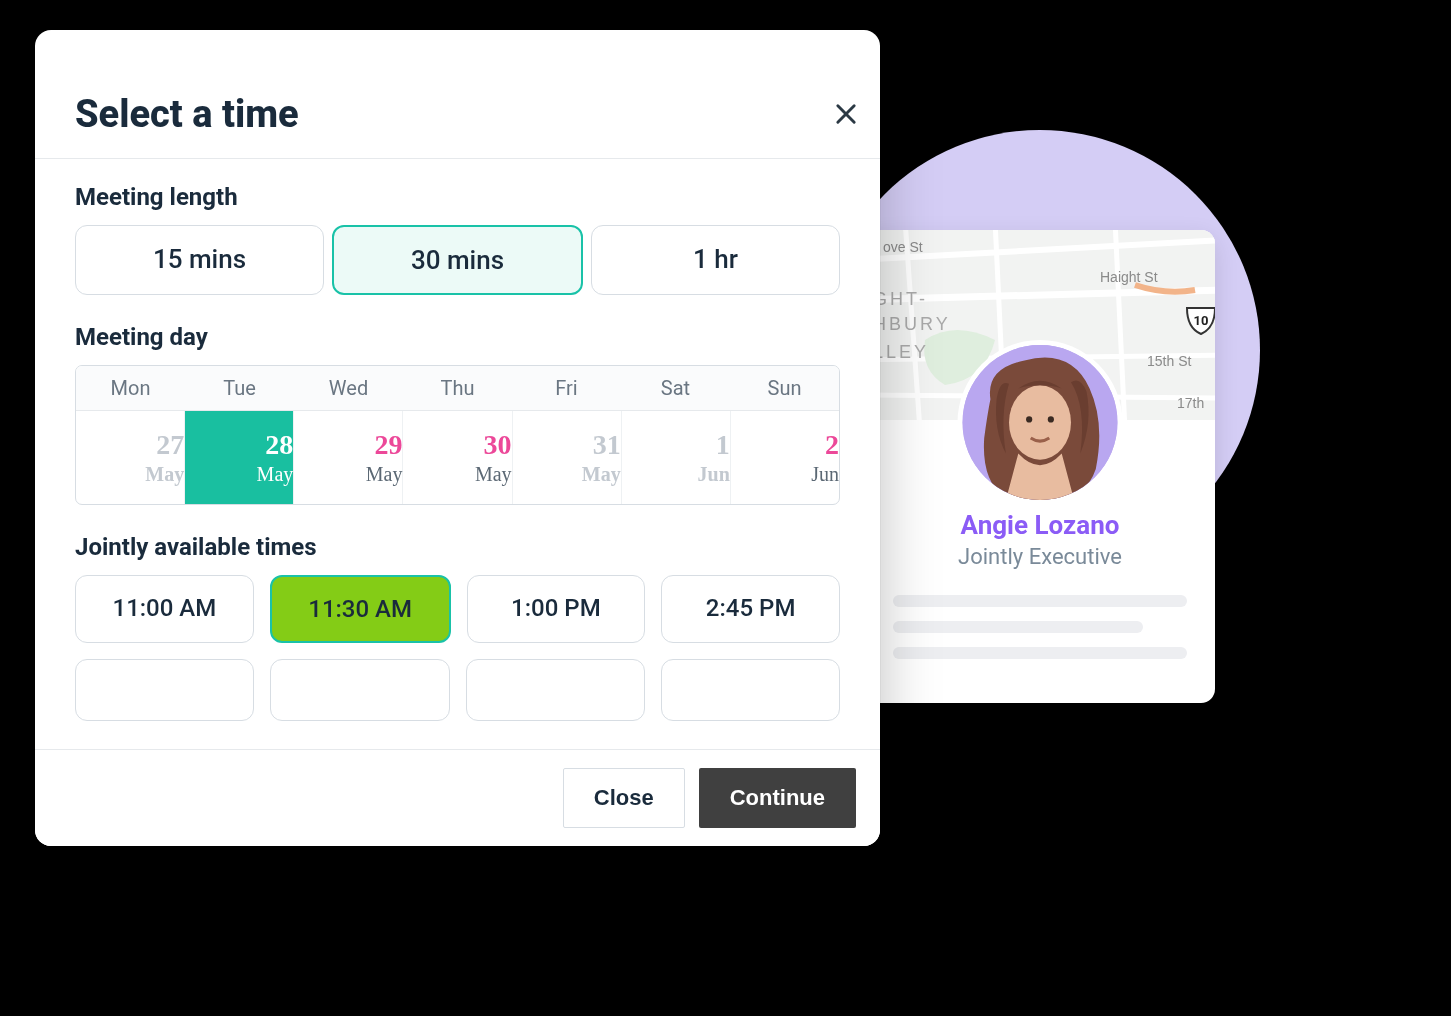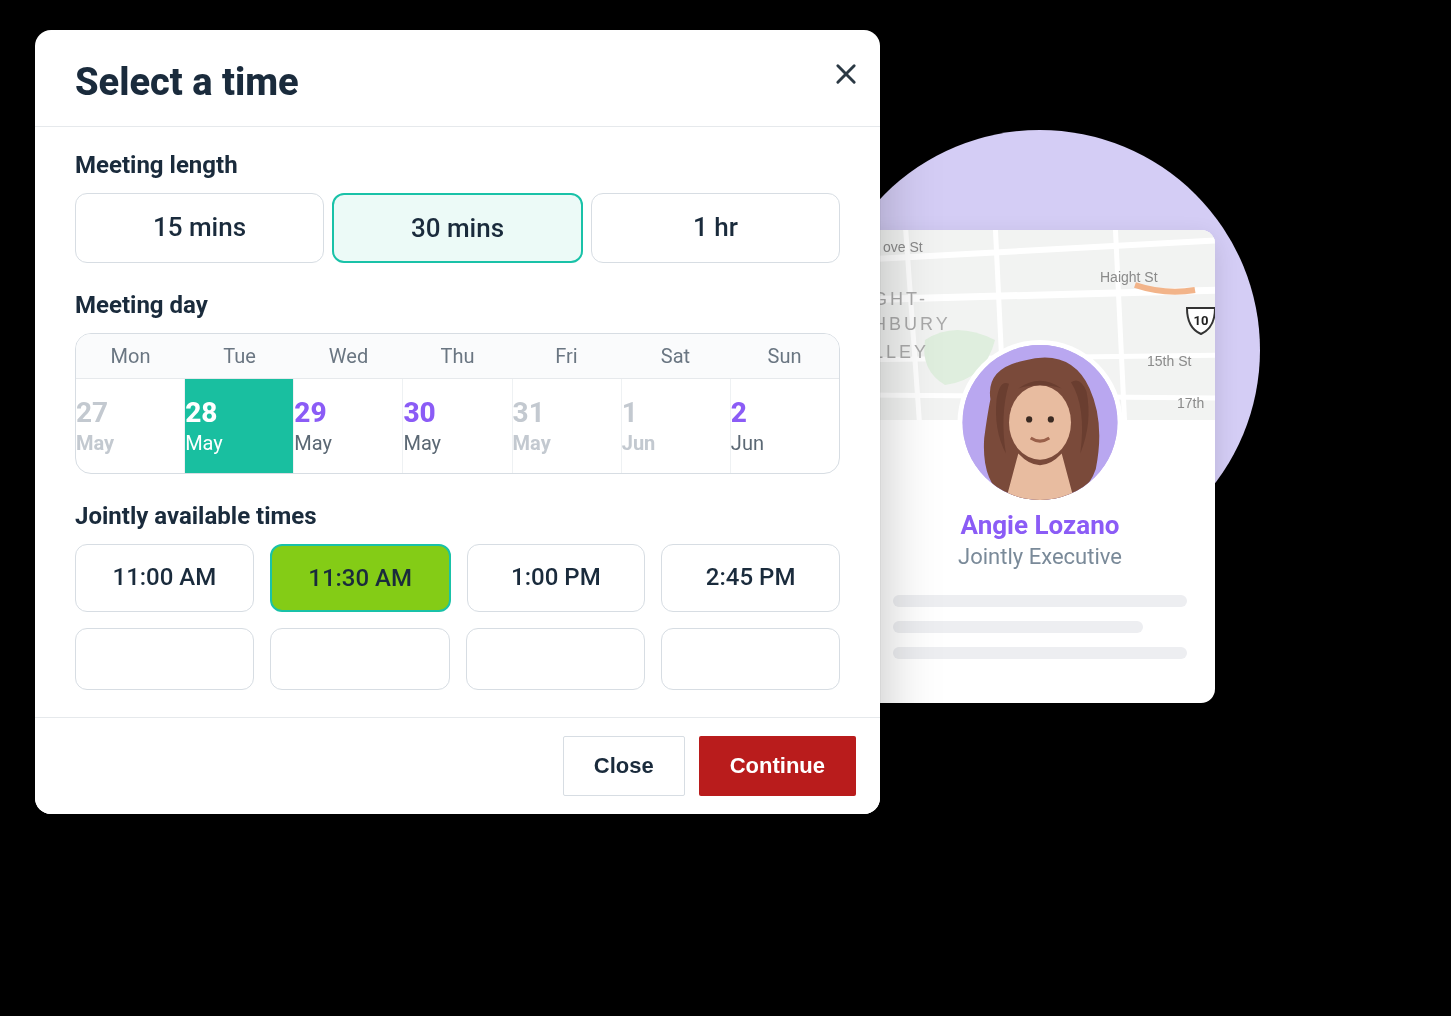--- a/index.html
+++ b/index.html
@@ -88,23 +88,25 @@
     width: 845px;
     background: #fff;
     border-radius: 16px;
     box-shadow: 0 20px 60px rgba(0,0,0,0.25), 0 0 0 1px rgba(0,0,0,0.04);
     z-index: 10;
     display: flex;
     flex-direction: column;
   }
   .modal-header {
     display: flex;
+    align-items: center;
     justify-content: space-between;
     padding: 30px 20px 22px 40px;
     border-bottom: 1px solid #e6e9ec;
+    margin-top: 32px;
   }
   .modal-title {
     font-size: 38px;
     font-weight: 800;
     color: #1a2b3c;
   }
   .close-icon {
     width: 28px;
     height: 28px;
     cursor: pointer;
@@ -144,51 +146,52 @@
     background: #fff;
   }
   .length-pill.selected {
     border: 2.5px solid #19c2a8;
     background: #ecfaf7;
   }
 
   
   .calendar {
     border: 1px solid #d7dde3;
-    border-radius: 16px;
+    border-radius: 7px;
     overflow: hidden;
     margin-bottom: 28px;
   }
   .calendar-head {
     display: flex;
     background: #fafbfc;
     border-bottom: 1px solid #e6e9ec;
   }
   .calendar-head .dow {
     flex: 1;
     text-align: center;
     padding: 10px 0;
     font-size: 20px;
     color: #6a7682;
   }
   .calendar-body {
     display: flex;
   }
   .day-cell {
     flex: 1;
-    text-align: left;
+    text-align: right;
     padding: 20px 0 18px 0;
     border-right: 1px solid #eef1f3;
     cursor: pointer;
+    font-family: Liberation Serif, serif;
   }
   .day-cell:last-child { border-right: none; }
   .day-num {
     font-size: 28px;
     font-weight: 800;
-    color: #8b5cf6;
+    color: #ec4899;
     line-height: 1;
   }
   .day-month {
     font-size: 20px;
     color: #5b6874;
     margin-top: 4px;
   }
   .day-cell.disabled .day-num,
   .day-cell.disabled .day-month {
     color: #c3c9d0;
@@ -245,21 +248,21 @@
     padding: 16px 30px;
     cursor: pointer;
     border: 1.5px solid transparent;
   }
   .btn-secondary {
     background: #fff;
     color: #1a2b3c;
     border-color: #d7dde3;
   }
   .btn-primary {
-    background: #b91c1c;
+    background: #404040;
     color: #fff;
   }
 
   
   .map-label {
     font-family: Arial, sans-serif;
     fill: #8a8a8a;
     font-size: 14px;
   }
   .map-neigh {

